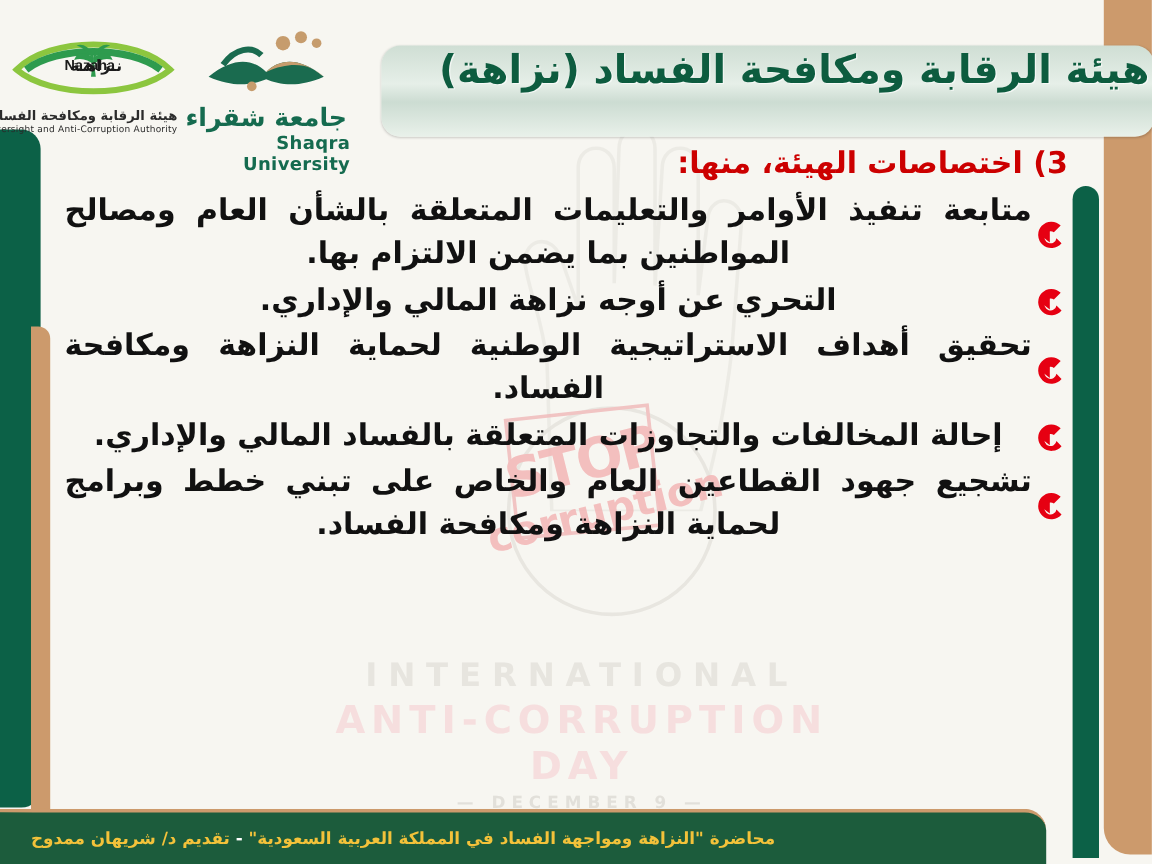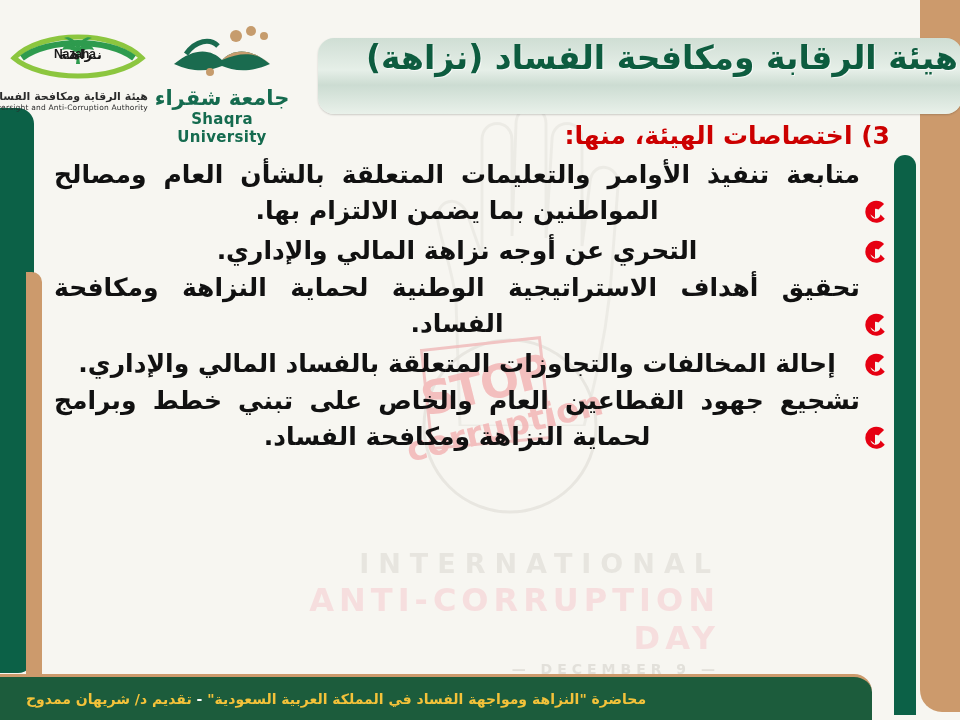--- a/index.html
+++ b/index.html
@@ -98,21 +98,20 @@
     font-size: 21px;
     font-weight: bold;
     color: #156b4f;
     text-align: center;
     letter-spacing: -1px;
   }
   .shaqra-en {
     font-size: 15px;
     font-weight: bold;
     color: #156b4f;
-    text-align: center;
     letter-spacing: .3px;
   }
 
   .title-plate {
     position: absolute;
     top: 22px;
     left: 318px;
     width: 600px;
     height: 76px;
     border-radius: 16px;
@@ -166,21 +165,21 @@
   .wm-stop-2 {
     top: 76px;
     left: 6px;
     font-size: 34px;
   }
   .wm-iacd {
     top: 548px;
     left: 250px;
     width: 470px;
     height: 100px;
-    text-align: right;
+    text-align: center;
   }
   .wm-iacd-l1 {
     font-size: 27px;
     letter-spacing: 9px;
     color: #e7e5df;
     font-weight: bold;
   }
   .wm-iacd-l2 {
     font-size: 32px;
     letter-spacing: 5px;
@@ -213,21 +212,21 @@
   }
   .bullets {
     list-style: none;
     margin: 0;
     padding: 0;
   }
   .bullet {
     position: relative;
     display: flex;
     flex-direction: row;
-    align-items: flex-end;
+    align-items: center;
     margin-bottom: 2px;
   }
   .bullet-icon {
     flex: 0 0 auto;
     width: 30px;
     padding-top: 8px;
   }
   .bullet-text {
     flex: 1 1 auto;
     font-size: 25px;

